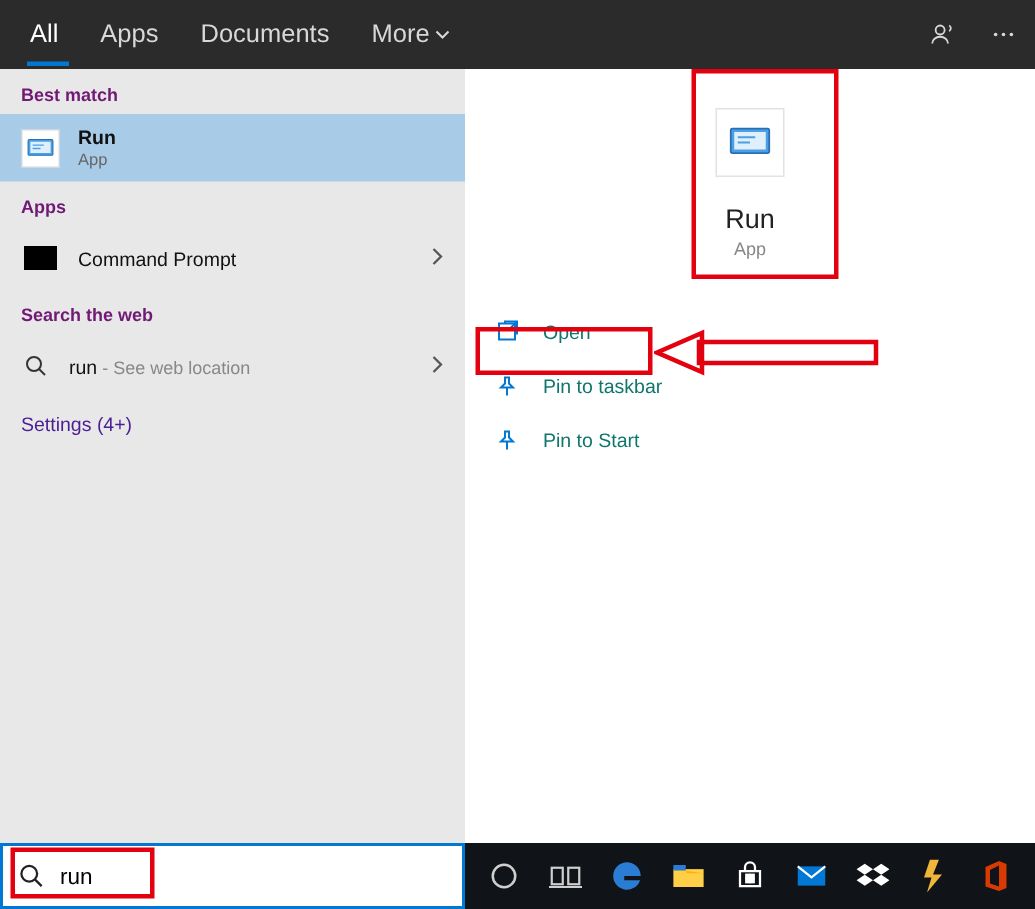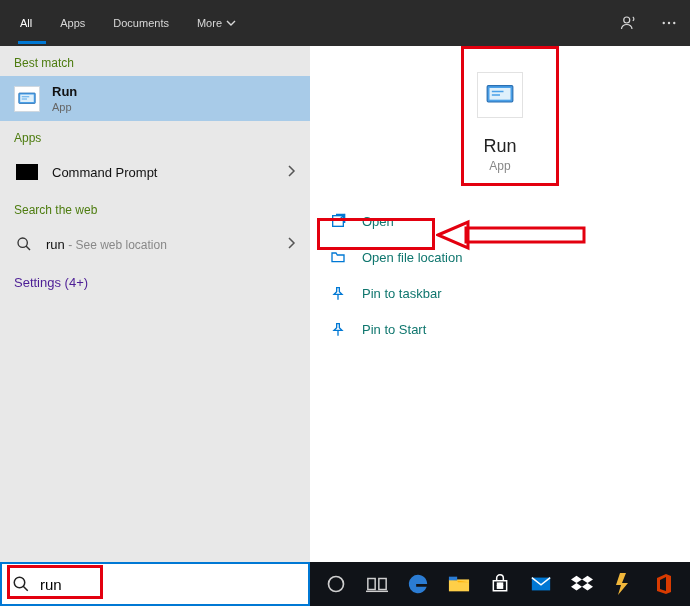--- a/index.html
+++ b/index.html
@@ -1,31 +1,31 @@
 <!DOCTYPE html>
 <html><head>
 <meta charset="utf-8">
 <style>
   * { margin: 0; padding: 0; box-sizing: border-box; font-family: "Segoe UI", Tahoma, sans-serif; }
   body { width: 690px; height: 606px; overflow: hidden; background: #fff; position: relative; }
 
   
   .tabs { height: 46px; background: #2b2b2b; display: flex; align-items: center; padding: 0 6px; color: #d8d8d8; position: relative; }
-  .tab { font-size: 11px; padding: 16px 14px; height: 46px; display: flex; align-items: center; cursor: pointer; }
+  .tab { font-size: 17px; padding: 16px 14px; height: 46px; display: flex; align-items: center; cursor: pointer; }
   .tab.active { color: #fff; }
   .tab.active::after { content:""; position:absolute; bottom:2px; height:3px; background:#0078d4; width:28px; left:18px; }
   .tab.more svg { margin-left:4px; }
   .tabs-right { position:absolute; right:4px; display:flex; align-items:center; gap:6px; }
   .tabs-right .icon-btn { width:34px; height:34px; display:flex; align-items:center; justify-content:center; color:#d8d8d8; cursor:pointer; }
 
   .main { display:flex; height: calc(606px - 46px - 44px); }
   .left-col { width: 310px; background:#e8e8e8; display:flex; flex-direction:column; }
   .right-col { flex:1; background:#fff; position:relative; padding-top:20px; }
 
-  .section-header { font-size:12px; font-weight:400; color:#4d7c0f; padding:10px 14px 6px;border-radius:14px; }
+  .section-header { font-size:12px; font-weight:700; color:#701a75; padding:10px 14px 6px;border-radius:14px; }
   .result-row { display:flex; align-items:center; padding:8px 14px; cursor:pointer; position:relative; font-size:13px; }
   .result-row .chev { position:absolute; right:14px; color:#555; }
   .result-row .ic { width:26px; height:26px; display:flex; align-items:center; justify-content:center; margin-right:12px; flex-shrink:0; }
   .result-row .title { color:#111; font-weight:600; }
   .result-row .sub { font-size:11px; color:#666; font-weight:400; display:block; margin-top:2px; }
   .result-row.selected { background:#a8cbe8; }
   .result-row .webtext { color:#111; font-weight:400; }
   .result-row .webhint { color:#888; font-size:12px; }
 
   .settings-row { padding:10px 14px; font-size:13px; color:#4c1d95; cursor:pointer; }
@@ -162,28 +162,20 @@
               <rect x="4" y="4" width="16" height="16"></rect>
               <path d="M10 4V2h12v12h-2"></path>
               <path d="M14 10L22 2"></path>
             </svg>
         </span>
         <span>Open</span>
       </div>
       <div class="action">
         <span class="aic">
           <svg width="16" height="16" viewBox="0 0 24 24" fill="none" stroke="currentColor" stroke-width="2">
-              <path d="M3 6h6l2 3h10v10H3z"></path>
-            </svg>
-        </span>
-        <span>Open file location</span>
-      </div>
-      <div class="action">
-        <span class="aic">
-          <svg width="16" height="16" viewBox="0 0 24 24" fill="none" stroke="currentColor" stroke-width="2">
               <path d="M14 4v6l4 4H6l4-4V4z"></path>
               <line x1="12" y1="14" x2="12" y2="22"></line>
             </svg>
         </span>
         <span>Pin to taskbar</span>
       </div>
       <div class="action">
         <span class="aic">
           <svg width="16" height="16" viewBox="0 0 24 24" fill="none" stroke="currentColor" stroke-width="2">
               <path d="M14 4v6l4 4H6l4-4V4z"></path>

